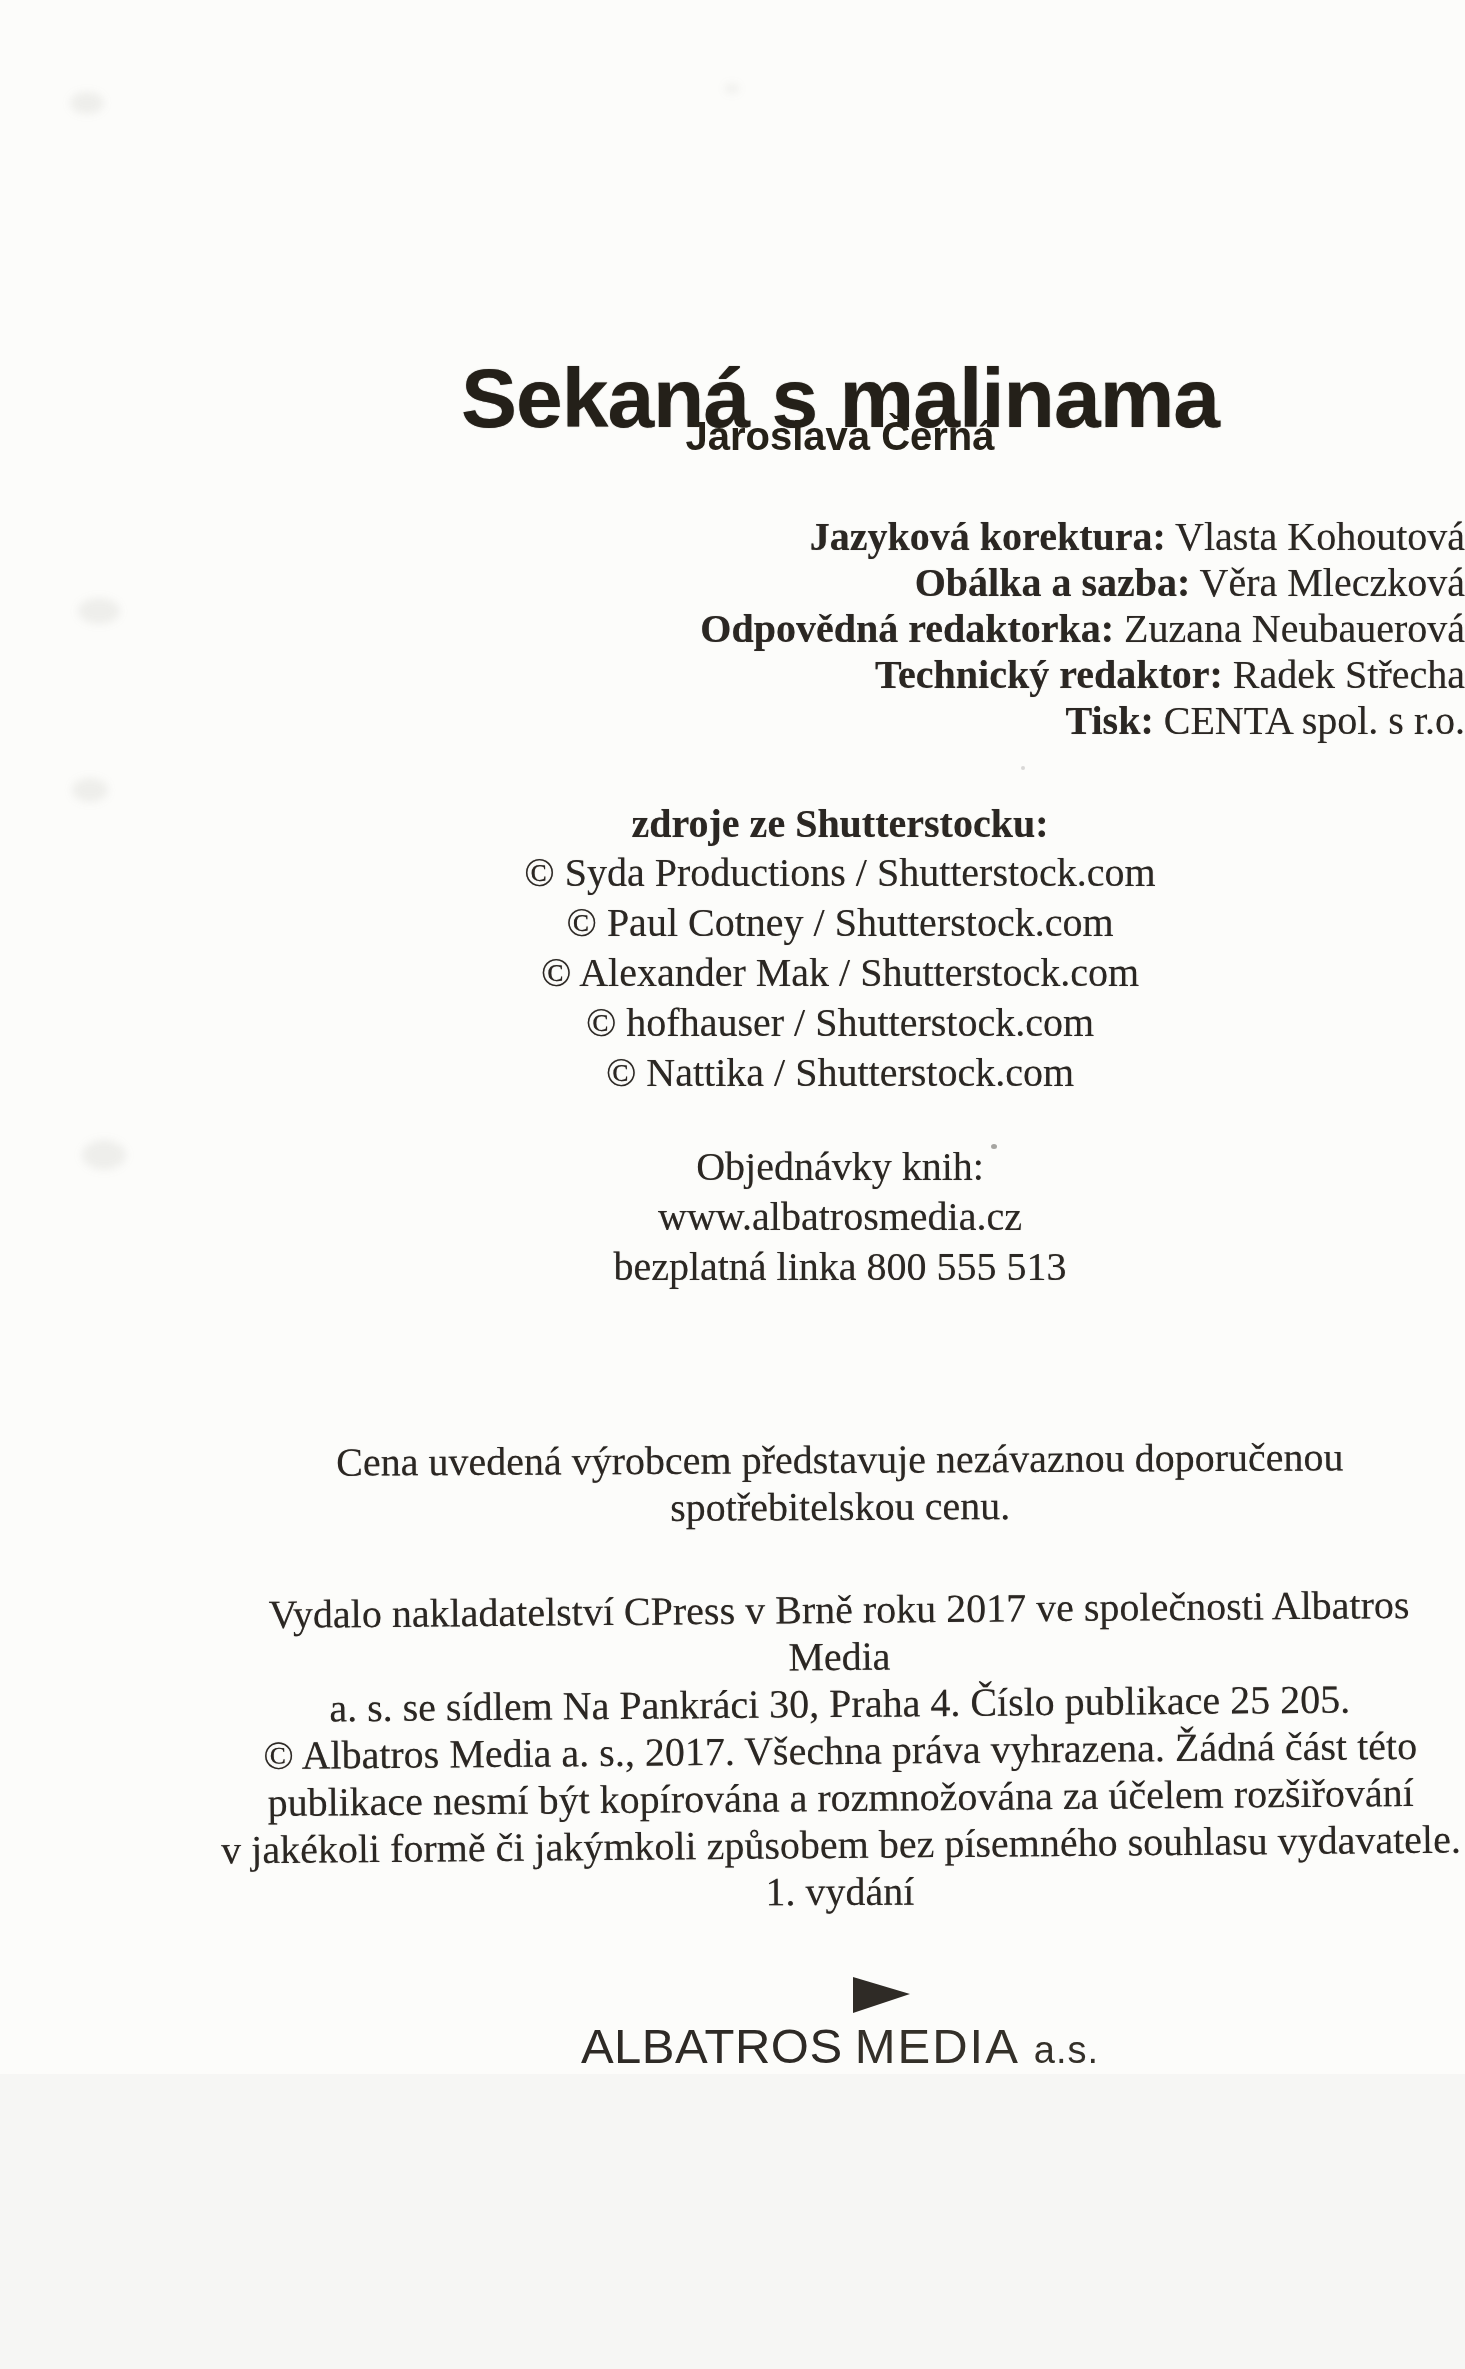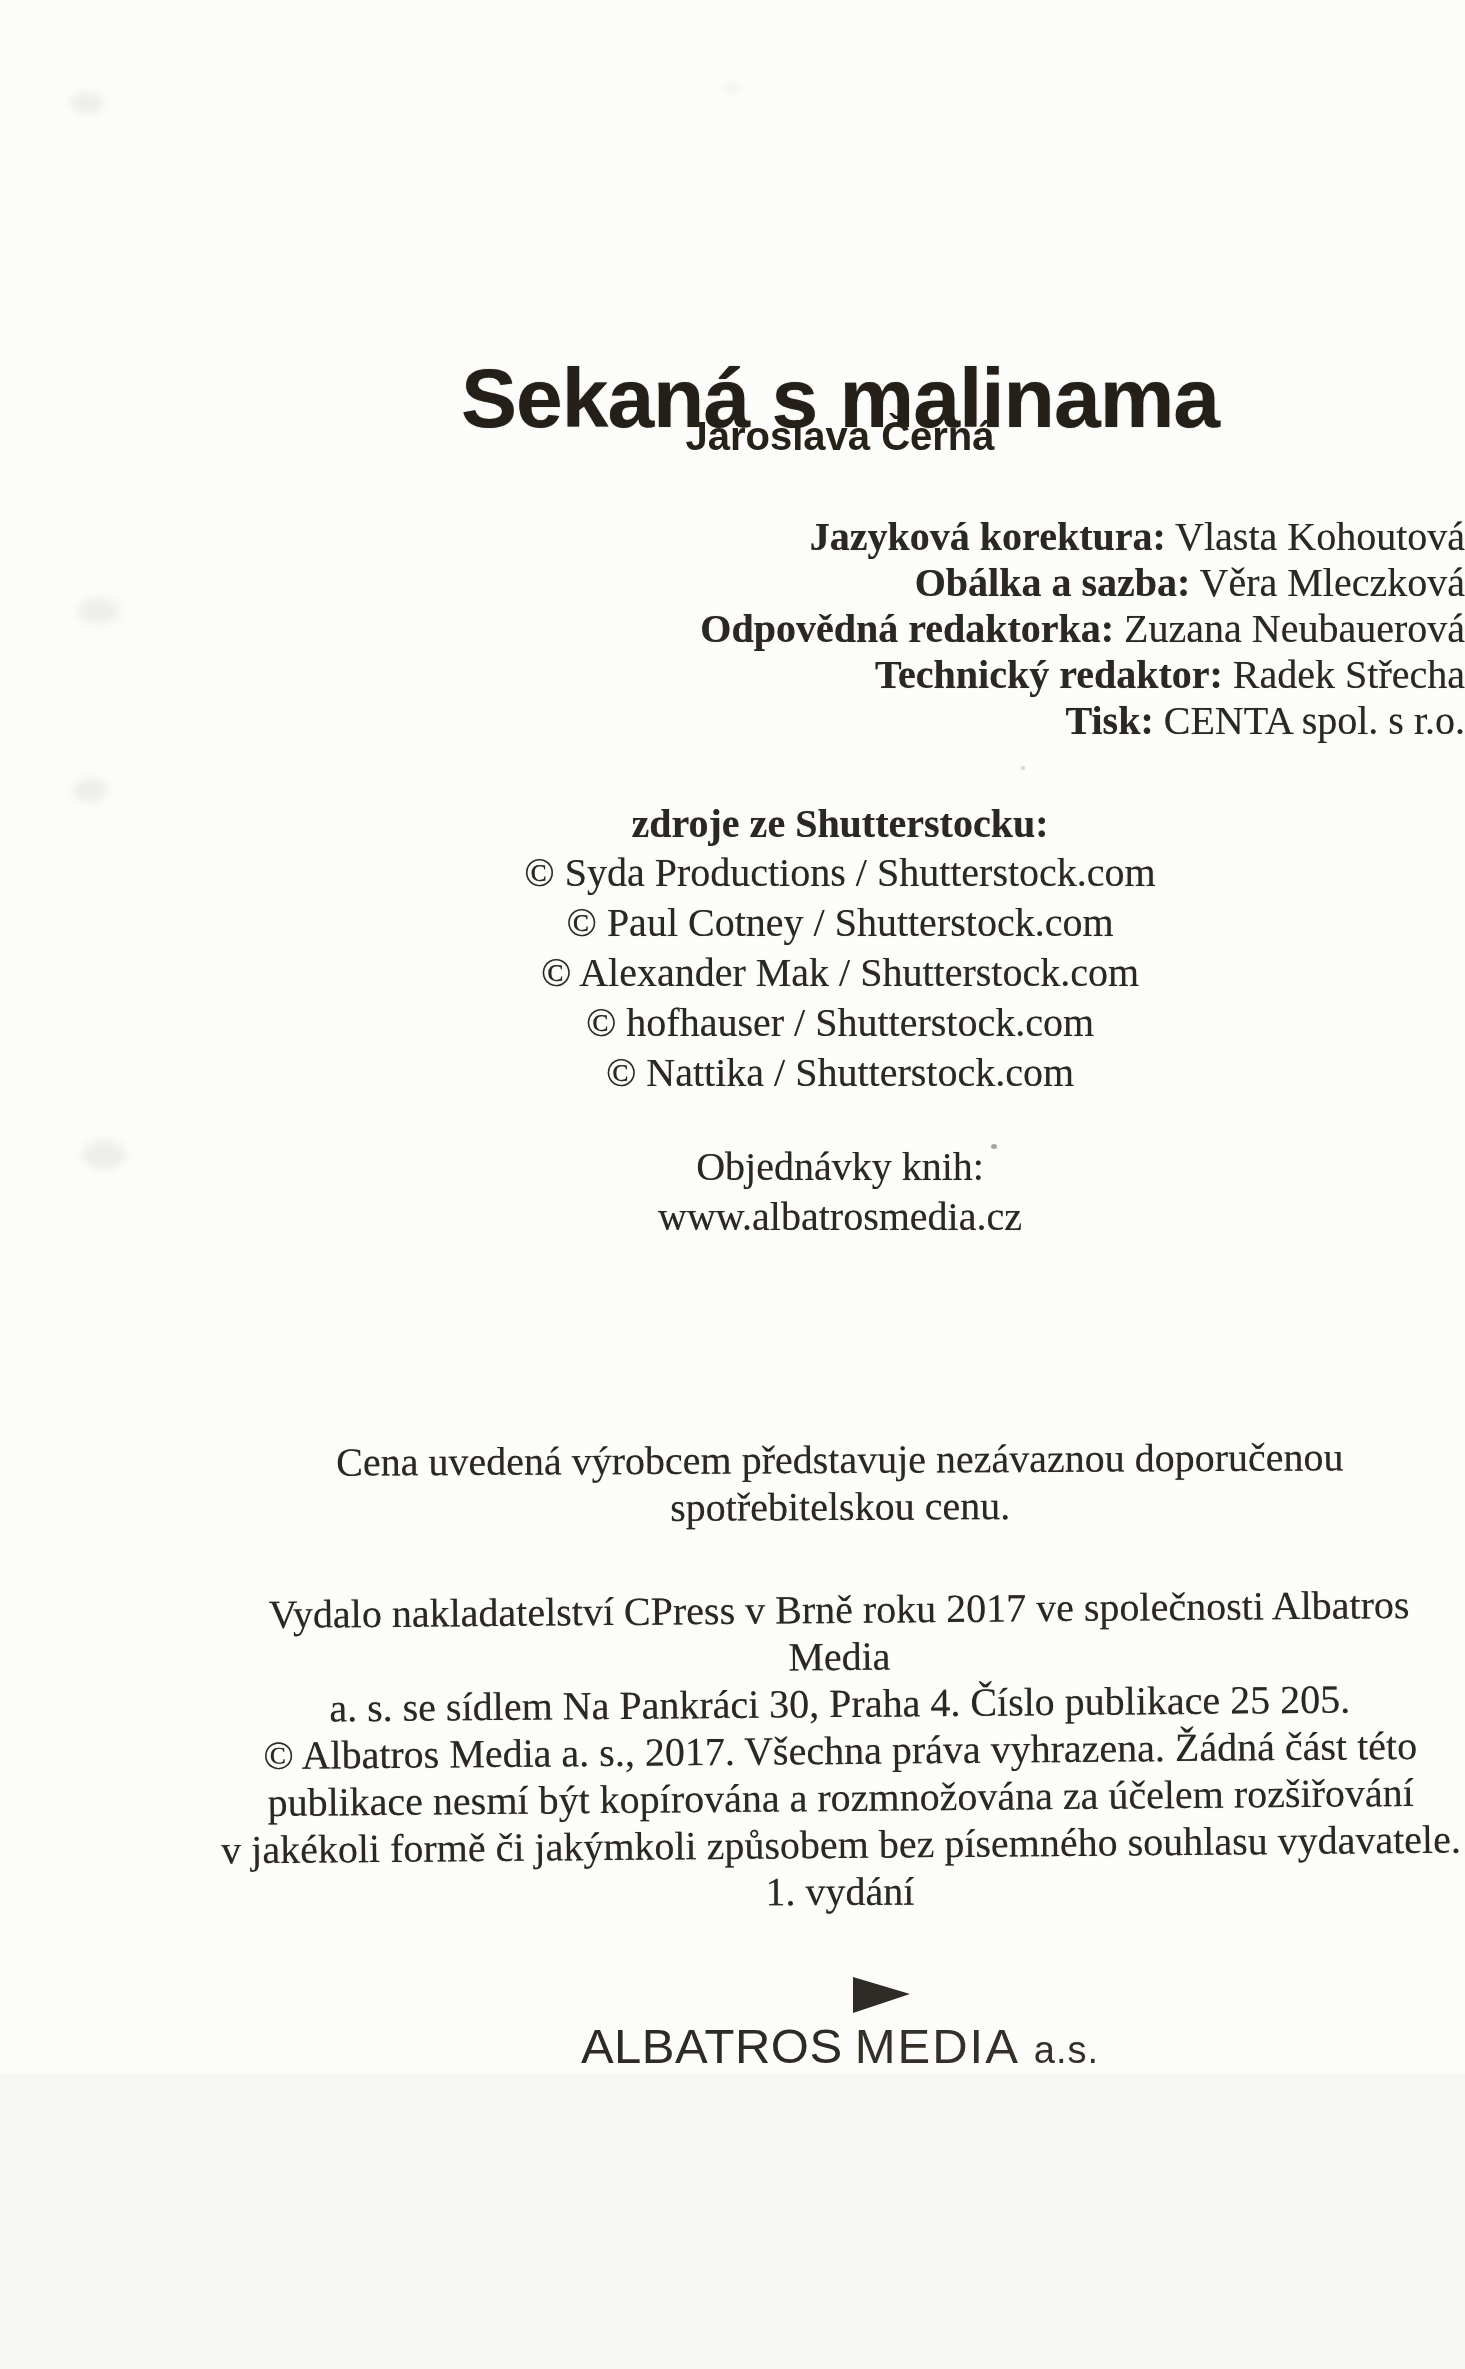--- a/index.html
+++ b/index.html
@@ -118,20 +118,21 @@
       <div class="line">© Syda Productions / Shutterstock.com</div>
       <div class="line">© Paul Cotney / Shutterstock.com</div>
       <div class="line">© Alexander Mak / Shutterstock.com</div>
       <div class="line">© hofhauser / Shutterstock.com</div>
       <div class="line">© Nattika / Shutterstock.com</div>
     </div>
 
     <div class="blk orders soft">
       <div class="head">Objednávky knih:</div>
       <div>www.albatrosmedia.cz</div>
+      <div>bezplatná linka 800 555 513</div>
     </div>
 
     <div class="blk price soft">Cena uvedená výrobcem představuje nezávaznou doporučenou
 spotřebitelskou cenu.</div>
 
     <div class="blk imprint soft">Vydalo nakladatelství CPress v Brně roku 2017 ve společnosti Albatros Media
 a. s. se sídlem Na Pankráci 30, Praha 4. Číslo publikace 25 205.
 © Albatros Media a. s., 2017. Všechna práva vyhrazena. Žádná část této
 publikace nesmí být kopírována a rozmnožována za účelem rozšiřování
 v jakékoli formě či jakýmkoli způsobem bez písemného souhlasu vydavatele.</div>

